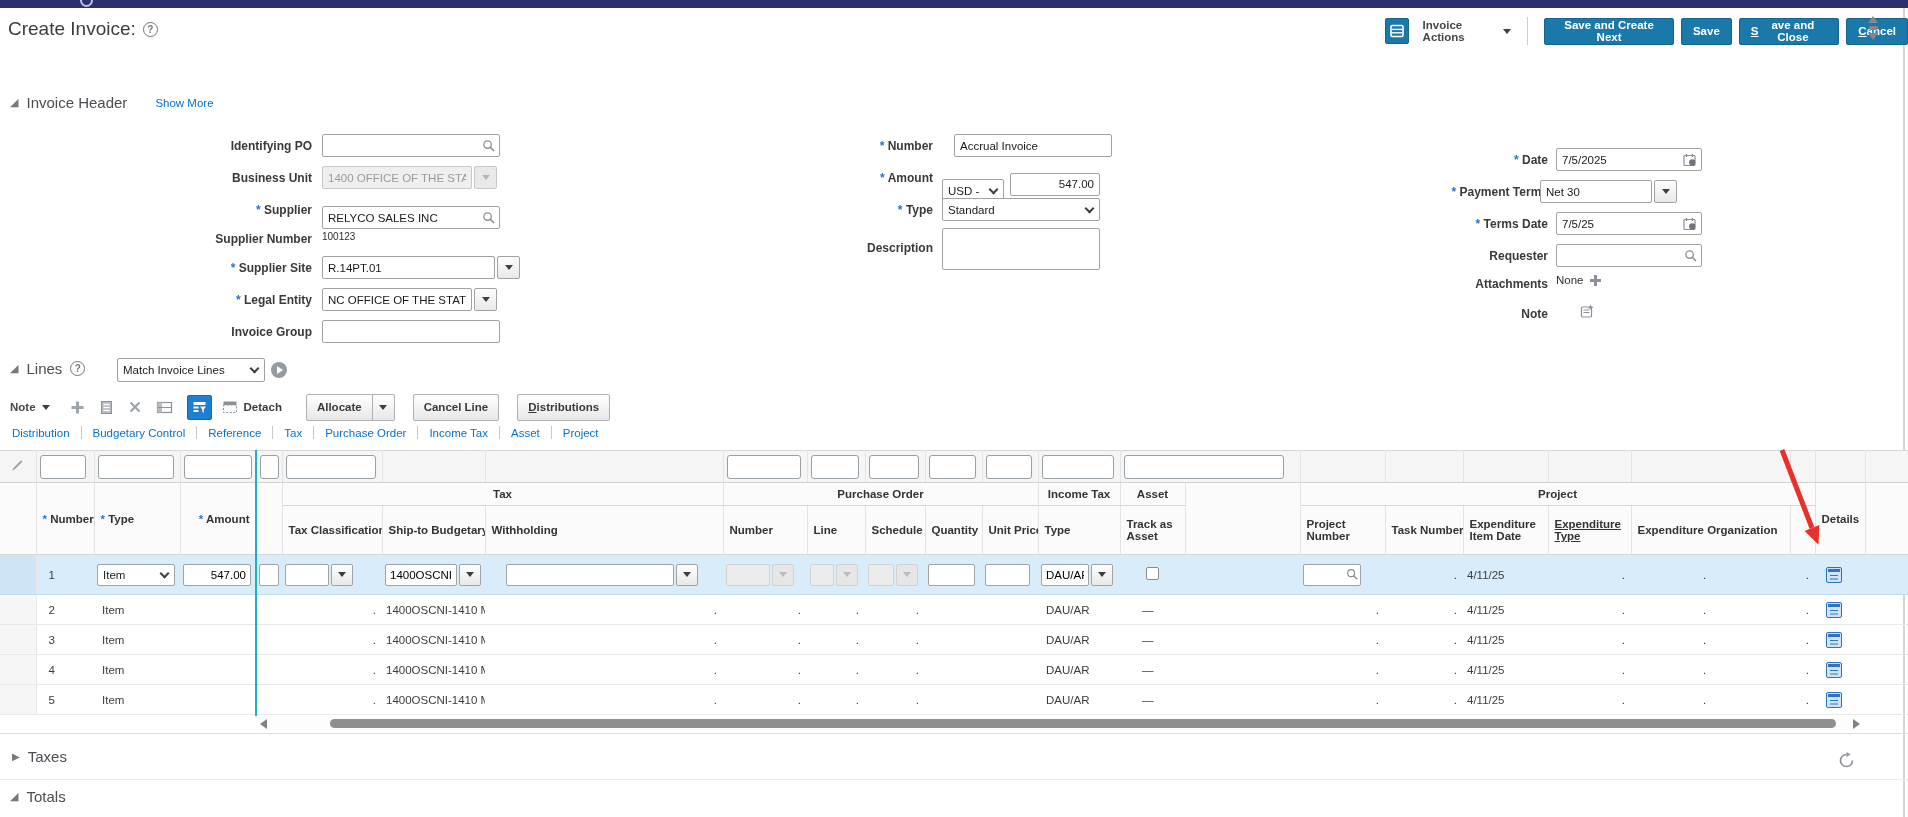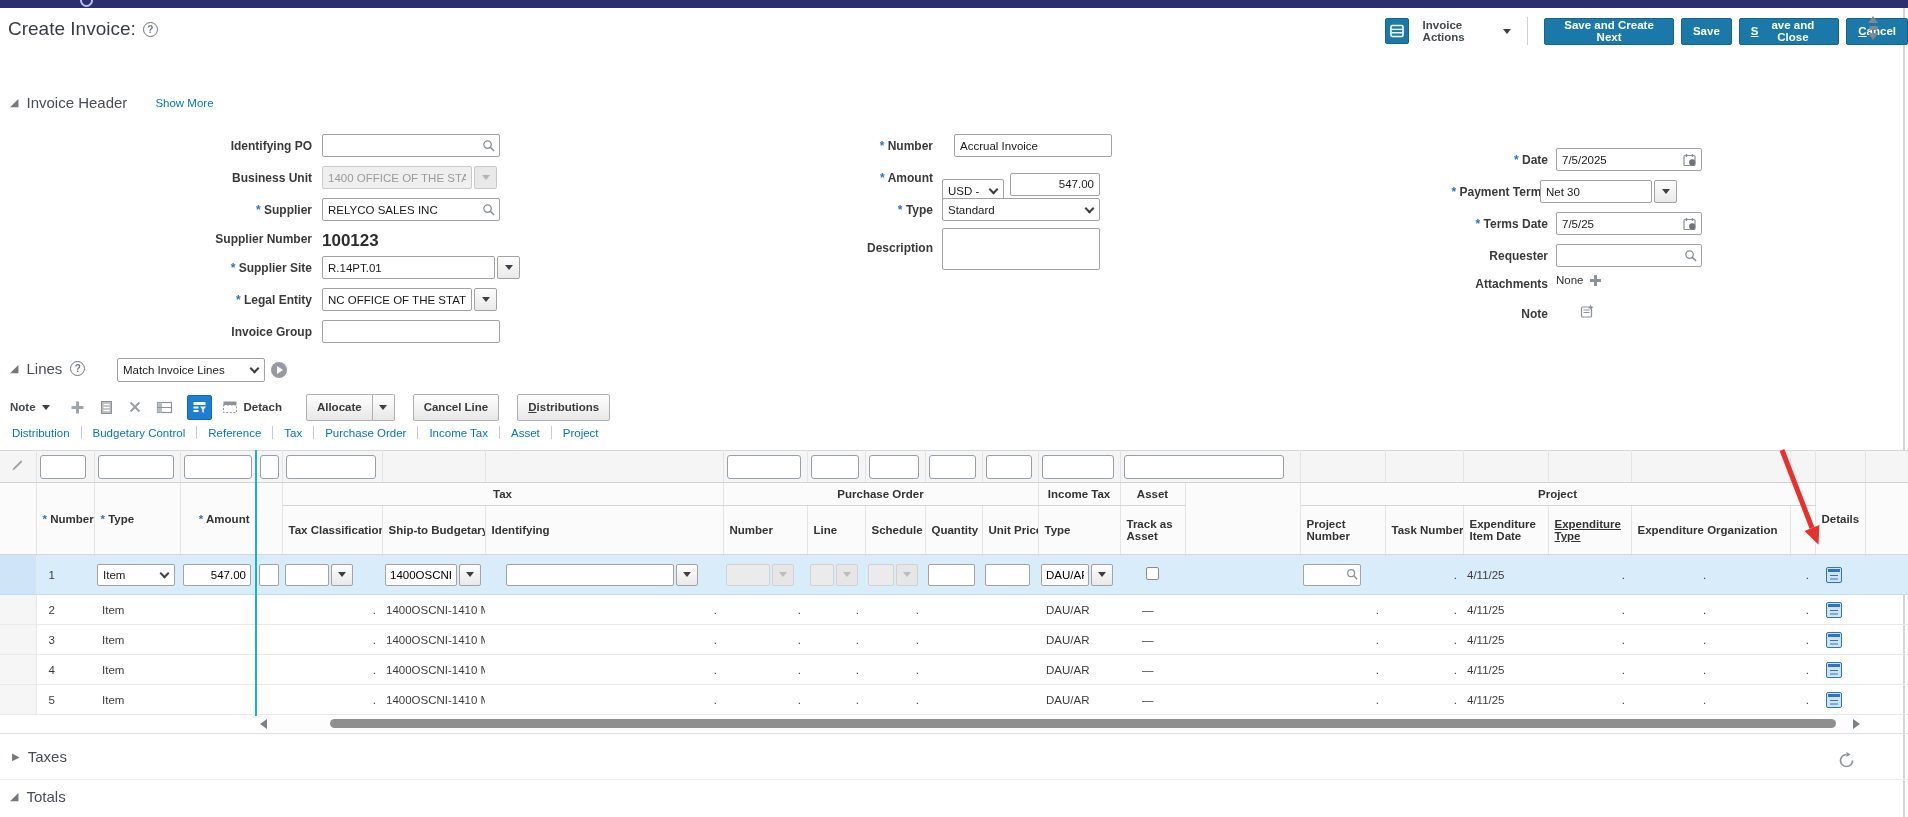--- a/index.html
+++ b/index.html
@@ -48,21 +48,21 @@
   .iwrap { position:relative; display:flex; align-items:center; }
   .in-ico { position:absolute; right:5px; top:5px; pointer-events:auto; cursor:pointer; line-height:0;}
   .ddbtn { width:23px; height:23px; margin-left:2px; border:1px solid #a2a2a2; border-radius:2px;
     background:linear-gradient(#fdfdfd,#e9e9e9); display:inline-flex; align-items:center; justify-content:center; cursor:pointer;}
   .ddbtn.dis { background:#e9e9e9; border-color:#c9c9c9; }
   .ddbtn.dis .caret-down { border-top-color:#b5b5b5; }
   .fselect { border:1px solid #a2a2a2; border-radius:2px; height:23px; background:#fff; display:flex;
     align-items:center; padding:0 5px; justify-content:space-between; cursor:pointer; color:#1a1a1a;}
   .chev { width:7px; height:7px; border-right:2px solid #3c4043; border-bottom:2px solid #3c4043;
     transform:rotate(45deg); margin:-3px 1px 0 6px; flex:none;}
-  .txt-val { position:absolute; font-size:17px; color:#2e2e2e;font-weight:bold; }
+  .txt-val { position:absolute; font-size:10px; color:#2e2e2e; }
   textarea.inp { height:42px; resize:none; padding-top:3px; }
   .plus-ico { position:relative; width:11px; height:11px; display:inline-block; margin-left:6px; cursor:pointer;}
   .plus-ico::before { content:""; position:absolute; left:4px; top:0; width:3px; height:11px; background:#8d9298;}
   .plus-ico::after  { content:""; position:absolute; left:0; top:4px; width:11px; height:3px; background:#8d9298;}
 
   
   .go-btn { width:16px; height:16px; border-radius:50%; background:#969ba1; display:inline-flex; align-items:center;
     justify-content:center; cursor:pointer; margin-left:6px;}
   .go-btn::before { content:""; width:0;height:0;border-top:4px solid transparent;border-bottom:4px solid transparent;border-left:6px solid #fff; margin-left:2px;}
   .toolbar { position:absolute; left:10px; top:393px; height:28px; display:flex; align-items:center; }
@@ -187,21 +187,21 @@
 
 <div class="lbl" style="left:100px;top:170px;width:212px;">Business Unit</div>
 <div class="ctl" style="left:322px;top:166px;">
   <input class="inp dis" style="width: 150px;" value="1400 OFFICE OF THE STAT">
   <span class="ddbtn dis">
       <span class="caret-down"></span>
     </span>
 </div>
 
 <div class="lbl required" style="left:100px;top:202px;width:212px;">Supplier</div>
-<div class="ctl" style="left:322px;top:198px;width:196px;">
+<div class="ctl" style="left:322px;top:206px;width:196px;">
   <div class="iwrap" style="width:178px;">
     <input class="inp" value="RELYCO SALES INC" style="">
     <span class="in-ico">
       <svg width="13" height="13" viewBox="0 0 14 14">
           <circle cx="6" cy="6" r="4" fill="none" stroke="#8a8f94" stroke-width="1.4"></circle>
           <line x1="9" y1="9" x2="13" y2="13" stroke="#8a8f94" stroke-width="1.6"></line>
         </svg>
     </span>
   </div>
 </div>
@@ -484,21 +484,21 @@
       <th class="group-h">Income Tax</th>
       <th class="group-h">Asset</th>
       <th rowspan="2"></th>
       <th colspan="6" class="group-h">Project</th>
       <th rowspan="2" class="vmid">Details</th>
       <th rowspan="2"></th>
     </tr>
     <tr class="cols-row">
       <th>Tax Classification</th>
       <th>Ship-to Budgetary</th>
-      <th>Identifying</th>
+      <th>Withholding</th>
       <th>Number</th>
       <th>Line</th>
       <th>Schedule</th>
       <th class="alignR">Quantity</th>
       <th class="alignR">Unit Price</th>
       <th>Type</th>
       <th style="white-space:normal;">Track as Asset</th>
       <th style="white-space:normal;">Project Number</th>
       <th>Task Number</th>
       <th style="white-space:normal;">Expenditure Item Date</th>

